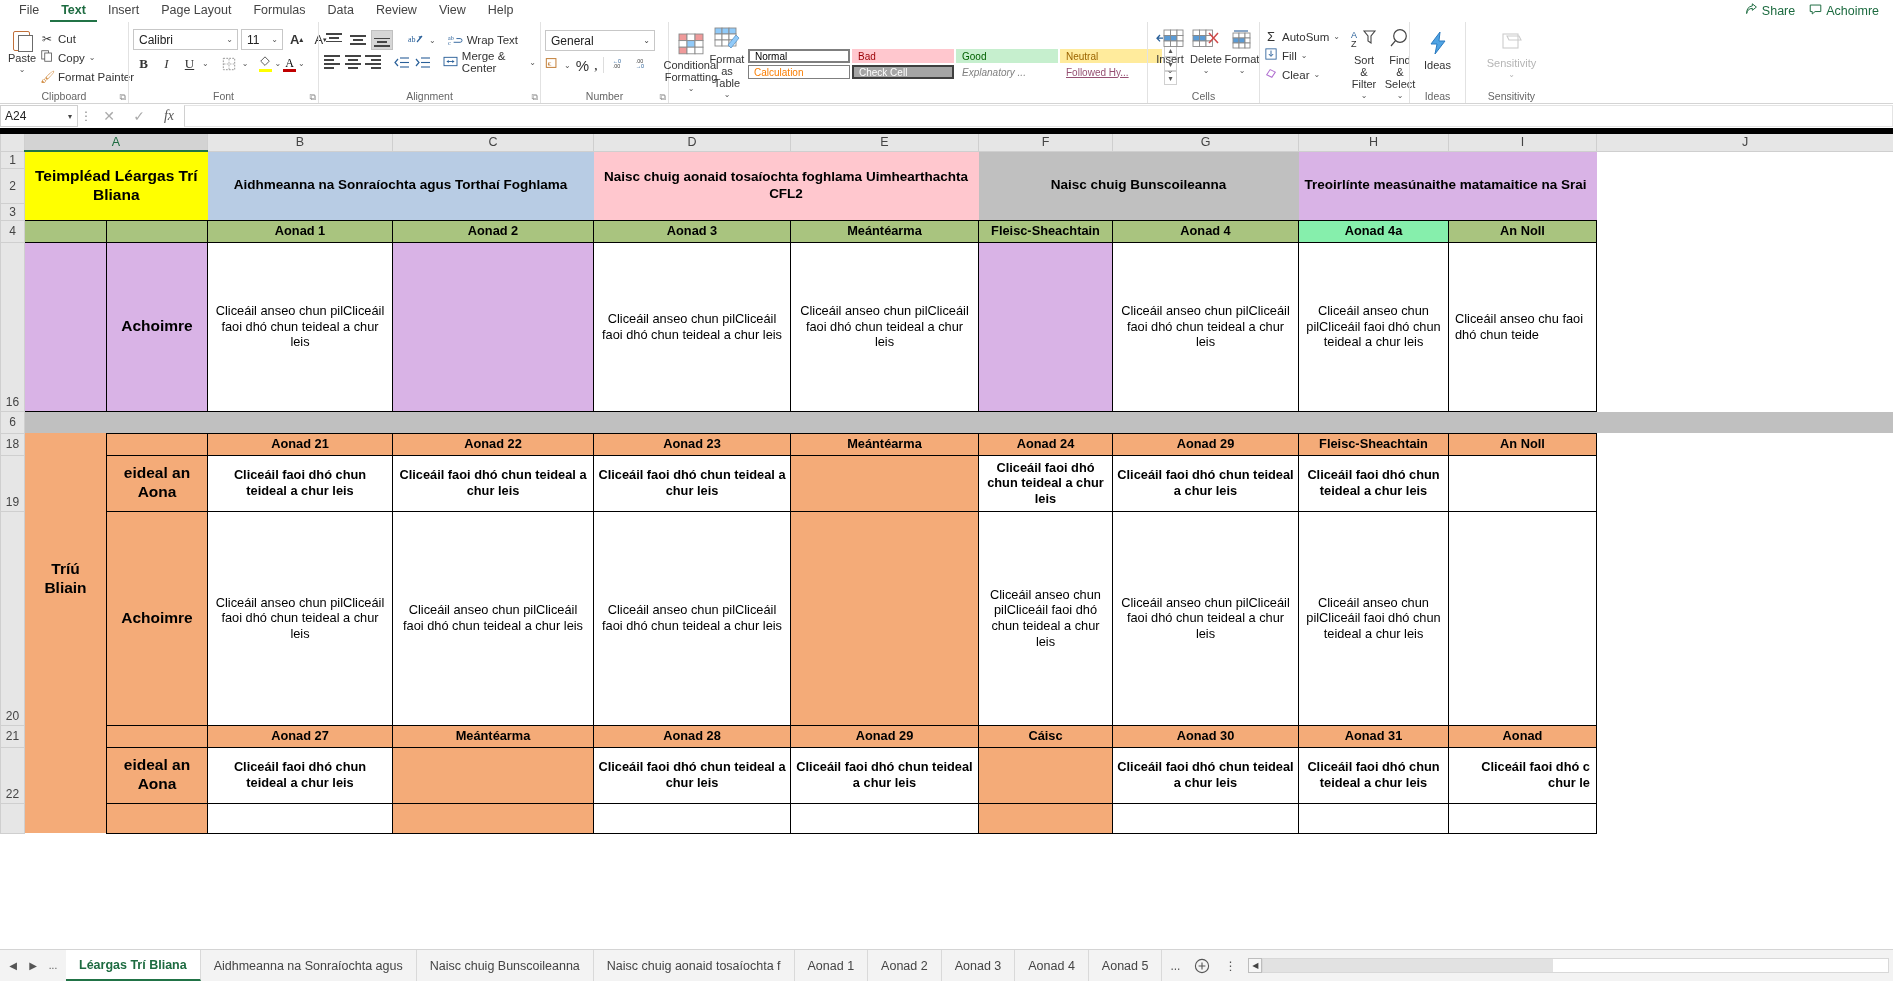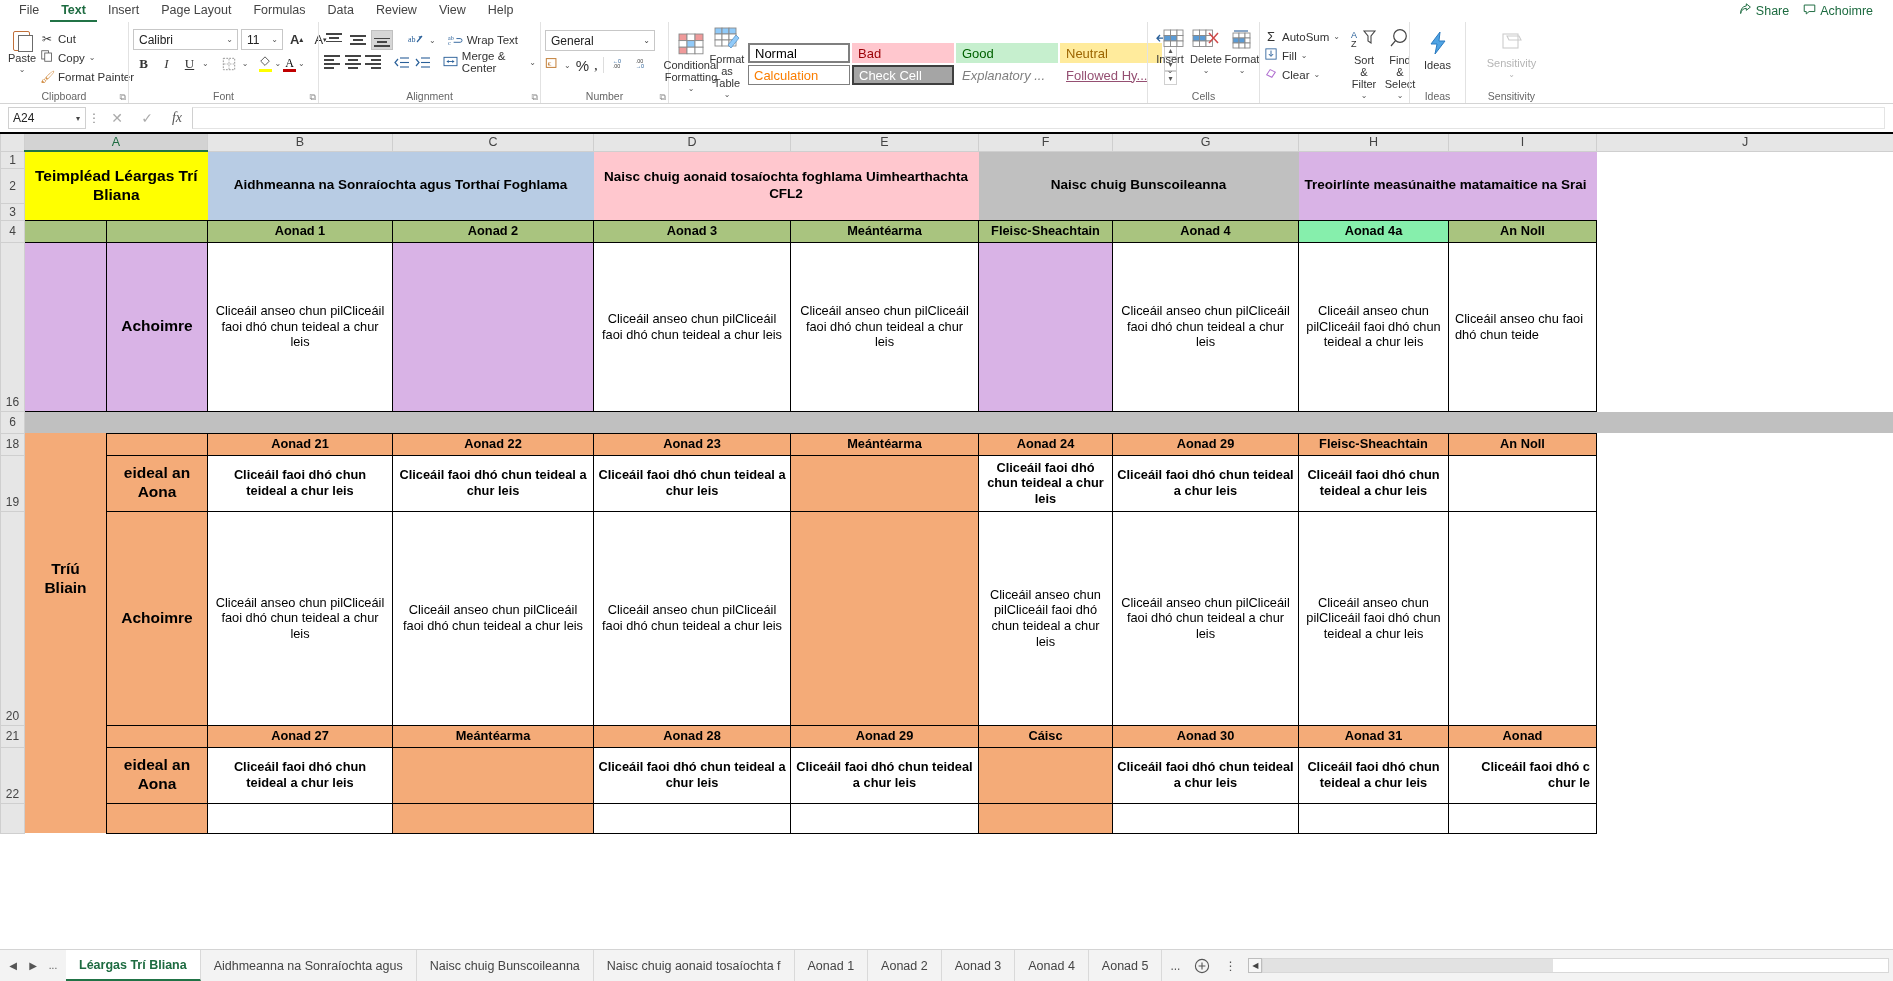--- a/index.html
+++ b/index.html
@@ -15,21 +15,21 @@
   
   .ribbon-tabs {
     height: 22px; background: #ffffff; display: flex; align-items: stretch;
     padding-left: 8px; position: relative; flex: 0 0 22px;
   }
   .rtab {
     font-size: 12.5px; color: #444; padding: 1px 11px 2px 11px; line-height: 19px;
     white-space: nowrap; cursor: default;
   }
   .rtab.active { color: #1d6b40; font-weight: bold; border-bottom: 2px solid #217346; }
-  .ribbon-right { margin-left: auto; display: flex; align-items: center; gap: 14px; padding-right: 20px; }
+  .ribbon-right { margin-left: auto; display: flex; align-items: center; gap: 14px; padding-right: 14px; }
   .rr-btn { font-size: 12.5px; color: #1d6b40; display: flex; align-items: center; gap: 4px; white-space: nowrap; }
 
   
   .ribbon {
     flex: 0 0 82px; background: #ffffff; border-bottom: 1px solid #d4d4d4;
     display: flex; align-items: stretch; position: relative; overflow: hidden;
   }
   .rgroup { display: flex; flex-direction: column; position: relative; padding: 2px 4px 0 4px; }
   .rgroup + .rgroup { border-left: 1px solid #e2e2e2; }
   .rgroup-body { flex: 1; display: flex; align-items: flex-start; padding-top: 2px; }
@@ -76,29 +76,29 @@
   .ai-r i{margin-left:auto} .ai-r i:nth-child(1){width:100%} .ai-r i:nth-child(2){width:62%} .ai-r i:nth-child(3){width:100%} .ai-r i:nth-child(4){width:62%}
   .abtn { width: 22px; height: 20px; display:flex; align-items:center; justify-content:center; }
   .abtn.sel { background: #d6d6d6; border: 1px solid #c0c0c0; }
 
   
   .numsel { border: 1px solid #c7c7c7; background:#fff; height: 21px; width: 110px; font-size: 12px;
             padding: 0 14px 0 5px; display: flex; align-items: center; position: relative; color: #222; }
 
   
   .gallery { display: flex; flex-direction: column; gap: 2px; justify-content: center; }
-  .gcell { width: 102px; height: 20px; font-size: 13px; display: flex; align-items: center;
+  .gcell { width: 102px; height: 14px; font-size: 10px; display: flex; align-items: center;
            padding: 0 5px; border: 1px solid transparent; white-space: nowrap; overflow: hidden; }
   .grow { display: flex; gap: 2px; }
   .gal-scroll { width: 13px; display: flex; flex-direction: column; justify-content: space-between; margin-left: 2px; }
   .gal-scroll div { width: 13px; height: 14px; border: 1px solid #d0d0d0; background: #fff;
                     display:flex; align-items:center; justify-content:center; font-size: 8px; color:#555; }
 
   
-  .fbar { flex: 0 0 30px; display: flex; align-items: center; background: #fff; border-bottom: 2px solid #000000; padding: 0 8px; }
+  .fbar { flex: 0 0 30px; display: flex; align-items: center; background: #fff; border-bottom: 6px solid #000000; padding: 0 0; }
   .namebox { width: 78px; height: 22px; border: 1px solid #d0d0d0; background: #fff; font-size: 12px;
              display: flex; align-items: center; padding: 0 4px; position: relative; color: #222; }
   .namebox .cv { position:absolute; right: 5px; font-size: 8px; color: #444; }
   .fbdots { width: 16px; text-align: center; color: #888; font-size: 12px; }
   .fbicons { display: flex; align-items: center; gap: 0; }
   .fbico { width: 30px; height: 22px; display: flex; align-items: center; justify-content: center;
            font-size: 14px; color: #aaa; }
   .fbico.fx { color: #555; font-style: italic; font-family: "Liberation Serif", serif; font-size: 14px; }
   .finput { flex: 1; height: 22px; border: 1px solid #e4e4e4; border-left: 1px solid #d0d0d0; background: #fff;
             font-size: 12.5px; padding: 0 5px; display: flex; align-items: center; }

